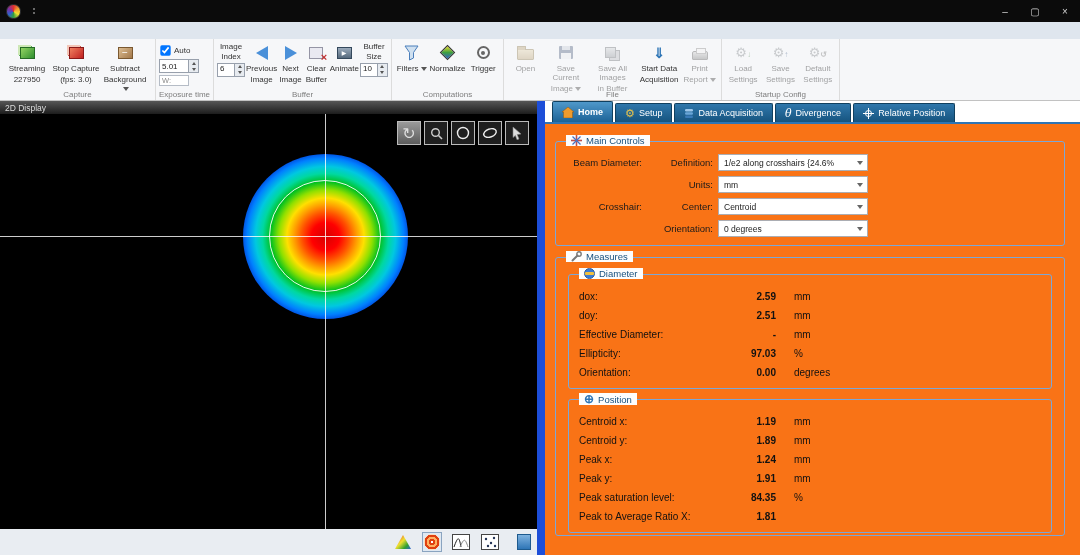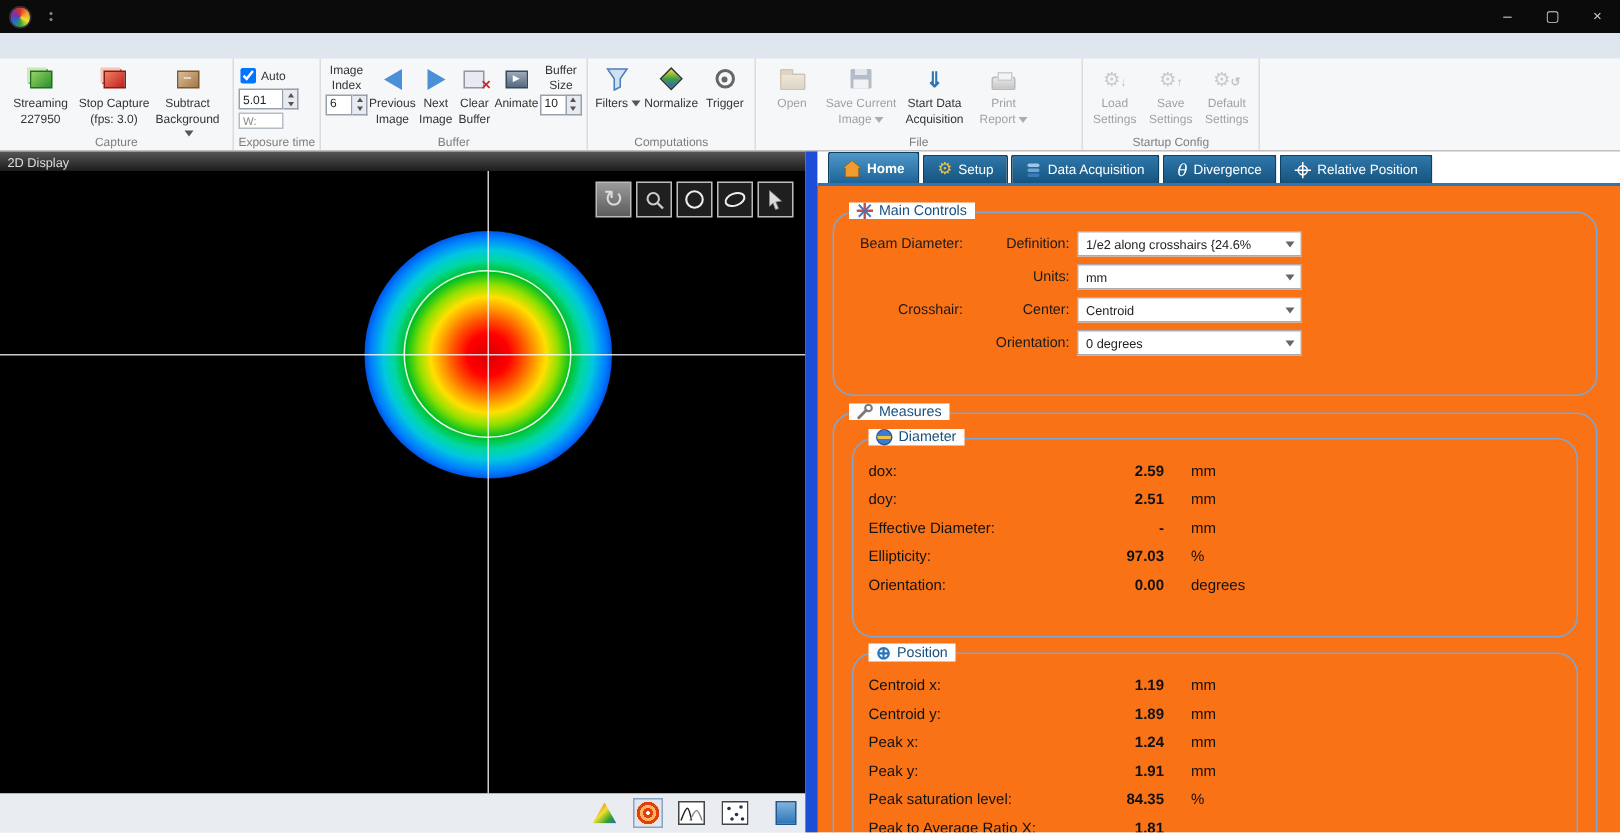--- a/index.html
+++ b/index.html
@@ -90,21 +90,21 @@
   .panel-tabbar{height:23px;display:flex;align-items:flex-end;padding-left:7px;gap:2px;background:#fff;border-bottom:2px solid #2e75b6;}
   .ptab{height:19px;background:linear-gradient(#2f77ab,#16547f);color:#fff;font-size:9px;display:flex;align-items:center;gap:4px;padding:0 9px;border-radius:2px 2px 0 0;border:1px solid #10405f;border-bottom:none;white-space:nowrap;cursor:default;}
   .ptab.active{background:linear-gradient(#4f98ca,#1d6397);height:21px;font-weight:bold;}
   .theta{font-family:"DejaVu Serif",serif;font-style:italic;font-size:11px;line-height:1;}
   .panel-content{position:absolute;left:0;top:25px;width:532px;height:429px;overflow:hidden;padding:4px 12px 0 10px;}
   .scrollbar{position:absolute;right:0;top:25px;width:9px;height:429px;background:#f2f2f2;border-left:1px solid #ddd;}
   .scroll-thumb{position:absolute;left:1px;top:16px;width:7px;height:64px;background:#c4c4c4;border-radius:3px;}
   .scroll-btn{position:absolute;left:0;width:9px;height:12px;display:flex;align-items:center;justify-content:center;background:#e9e9e9;}
   .scroll-btn.up{top:0;} .scroll-btn.dn{bottom:0;}
 
-  .fieldset{position:relative;border:1px solid #7ba7d7;border-radius:14px;margin-top:11px;padding:12px 10px 24px;}
+  .fieldset{position:relative;border:1px solid #7ba7d7;border-radius:3px;margin-top:11px;padding:12px 10px 6px;}
   .legend{position:absolute;top:-7px;left:10px;background:#fdfdfd;padding:0 5px;display:flex;align-items:center;gap:4px;font-size:9.5px;color:#17507e;white-space:nowrap;}
   .sphere{width:11px;height:11px;border-radius:50%;border:1px solid #2a5a9a;background:linear-gradient(180deg,#3a7bd5 38%,#f0c040 38%,#f0c040 62%,#3a7bd5 62%);}
   .oplus{color:#2e75b6;font-size:12px;line-height:1;font-weight:bold;}
 
   .mc-row{display:grid;grid-template-columns:76px 66px 150px;column-gap:5px;align-items:center;margin-bottom:5px;font-size:9.5px;color:#1a1a1a;}
   .mc-l{text-align:right;}
   .dropdown{height:17px;background:#fff;border:1px solid #abadb3;font-size:8.5px;display:flex;align-items:center;padding:0 15px 0 5px;position:relative;color:#222;white-space:nowrap;overflow:hidden;cursor:default;}
   .dropdown::after{content:"";position:absolute;right:4px;top:6px;border-left:3px solid transparent;border-right:3px solid transparent;border-top:4px solid #666;}
 
   .m-row{display:grid;grid-template-columns:135px 62px 70px;font-size:10px;height:19px;align-items:center;color:#111;}
@@ -275,20 +275,27 @@
         </div>
       <span>Open</span>
     </div>
     <div class="rbtn disabled">
       <div class="ic">
           <div class="ic-floppy"></div>
         </div>
       <span>Save Current</span>
       <span><span>Image</span><span class="caret"></span></span>
     </div>
+    <div class="rbtn disabled" style="width:56px;">
+      <div class="ic">
+          <div class="ic-cubes"></div>
+        </div>
+      <span>Save All Images</span>
+      <span>in Buffer</span>
+    </div>
     <div class="rbtn">
       <div class="ic">
           <span class="ic-startacq">⇓</span>
         </div>
       <span>Start Data</span>
       <span>Acquisition</span>
     </div>
     <div class="rbtn narrow disabled">
       <div class="ic">
           <div class="ic-print"></div>

